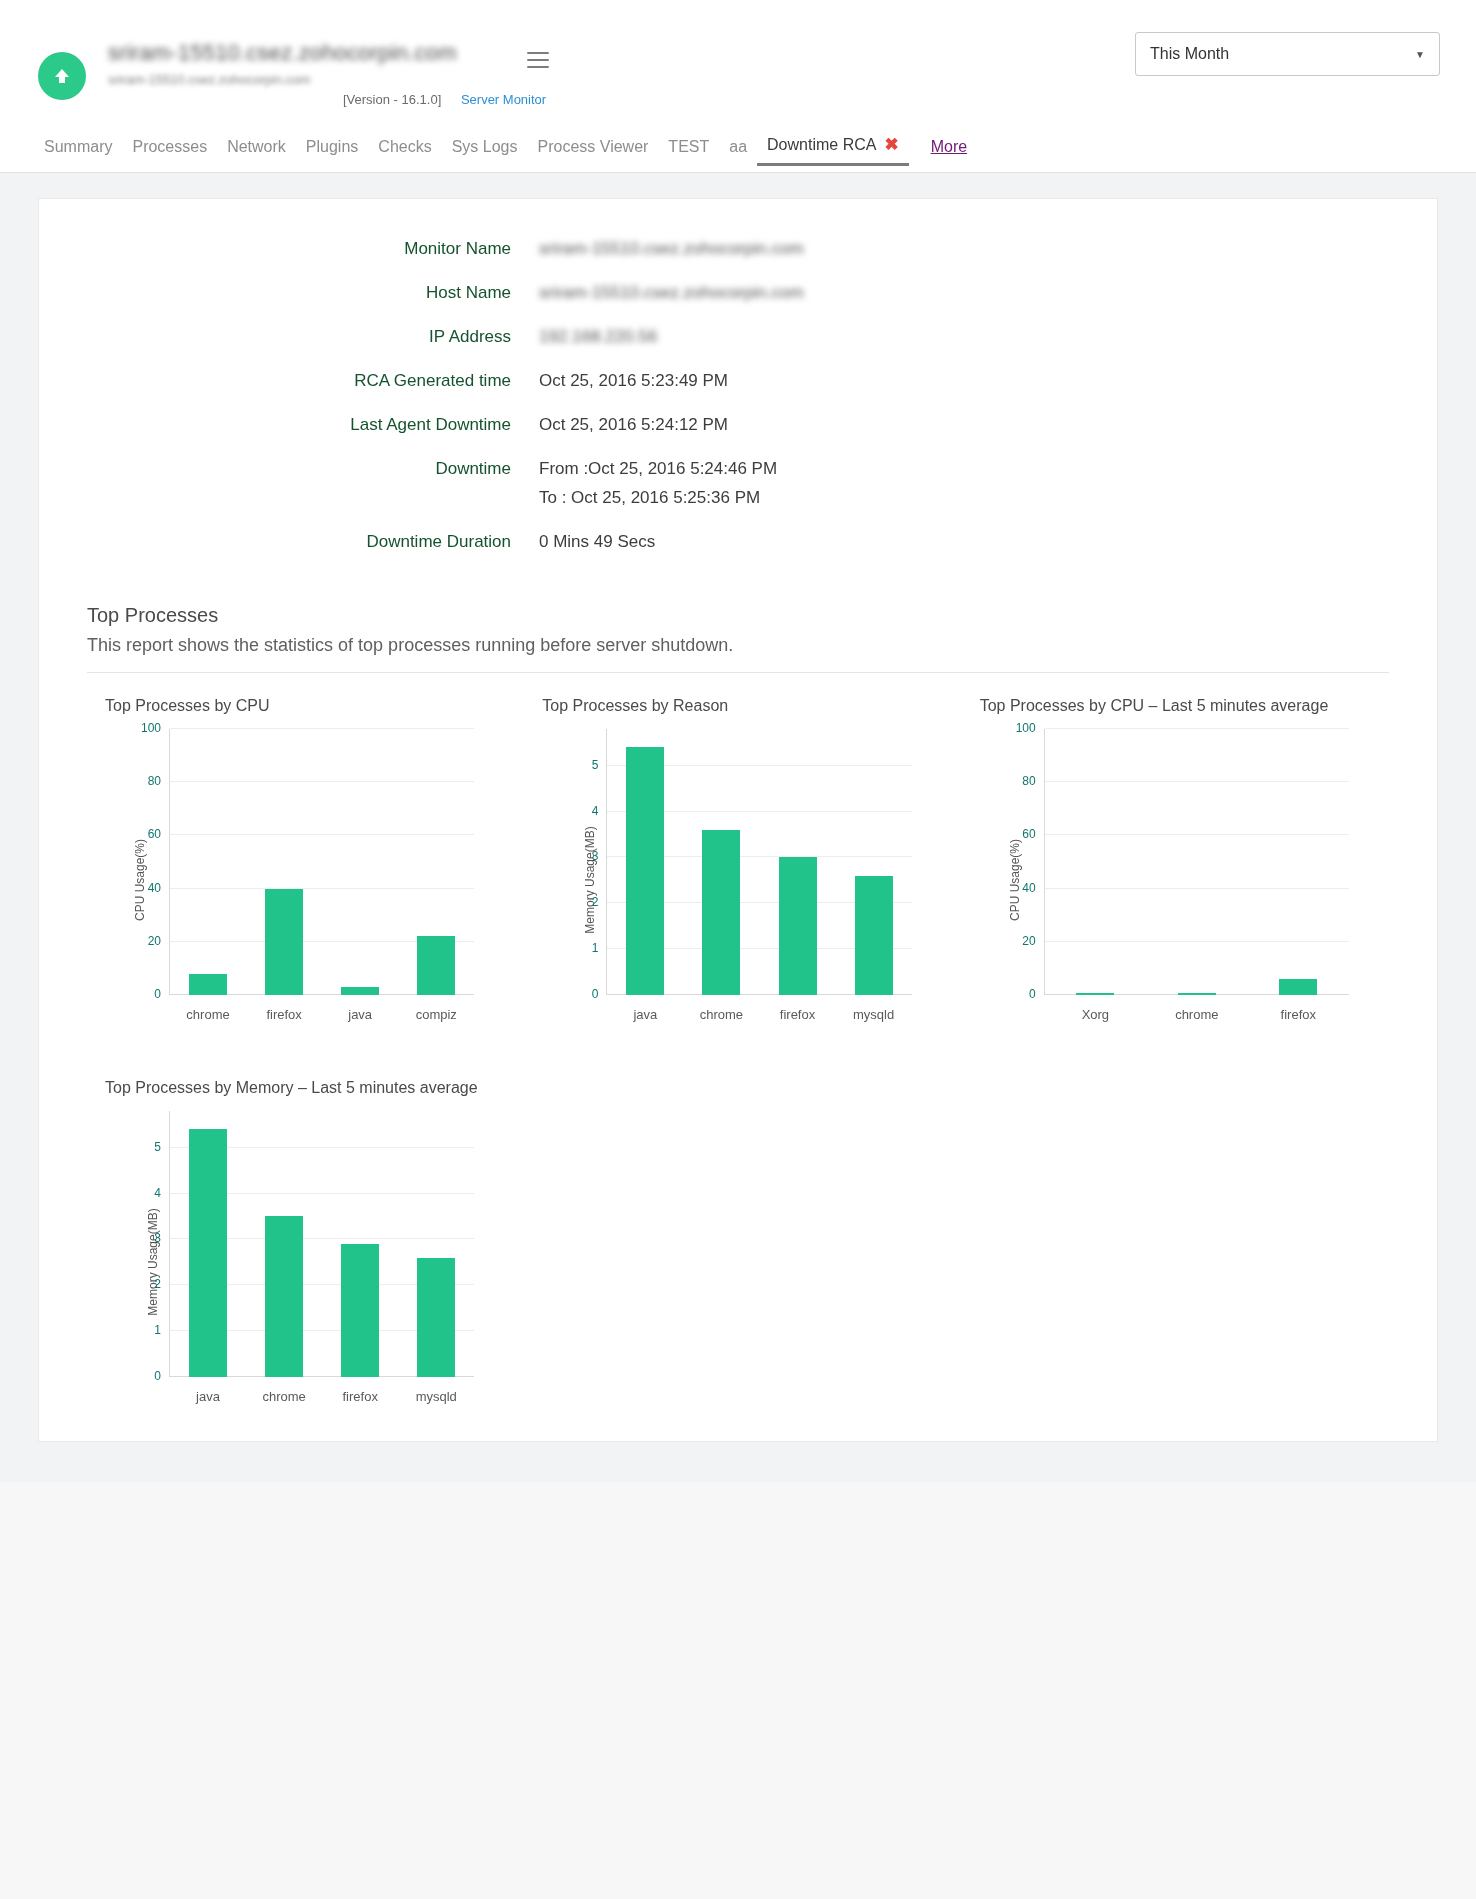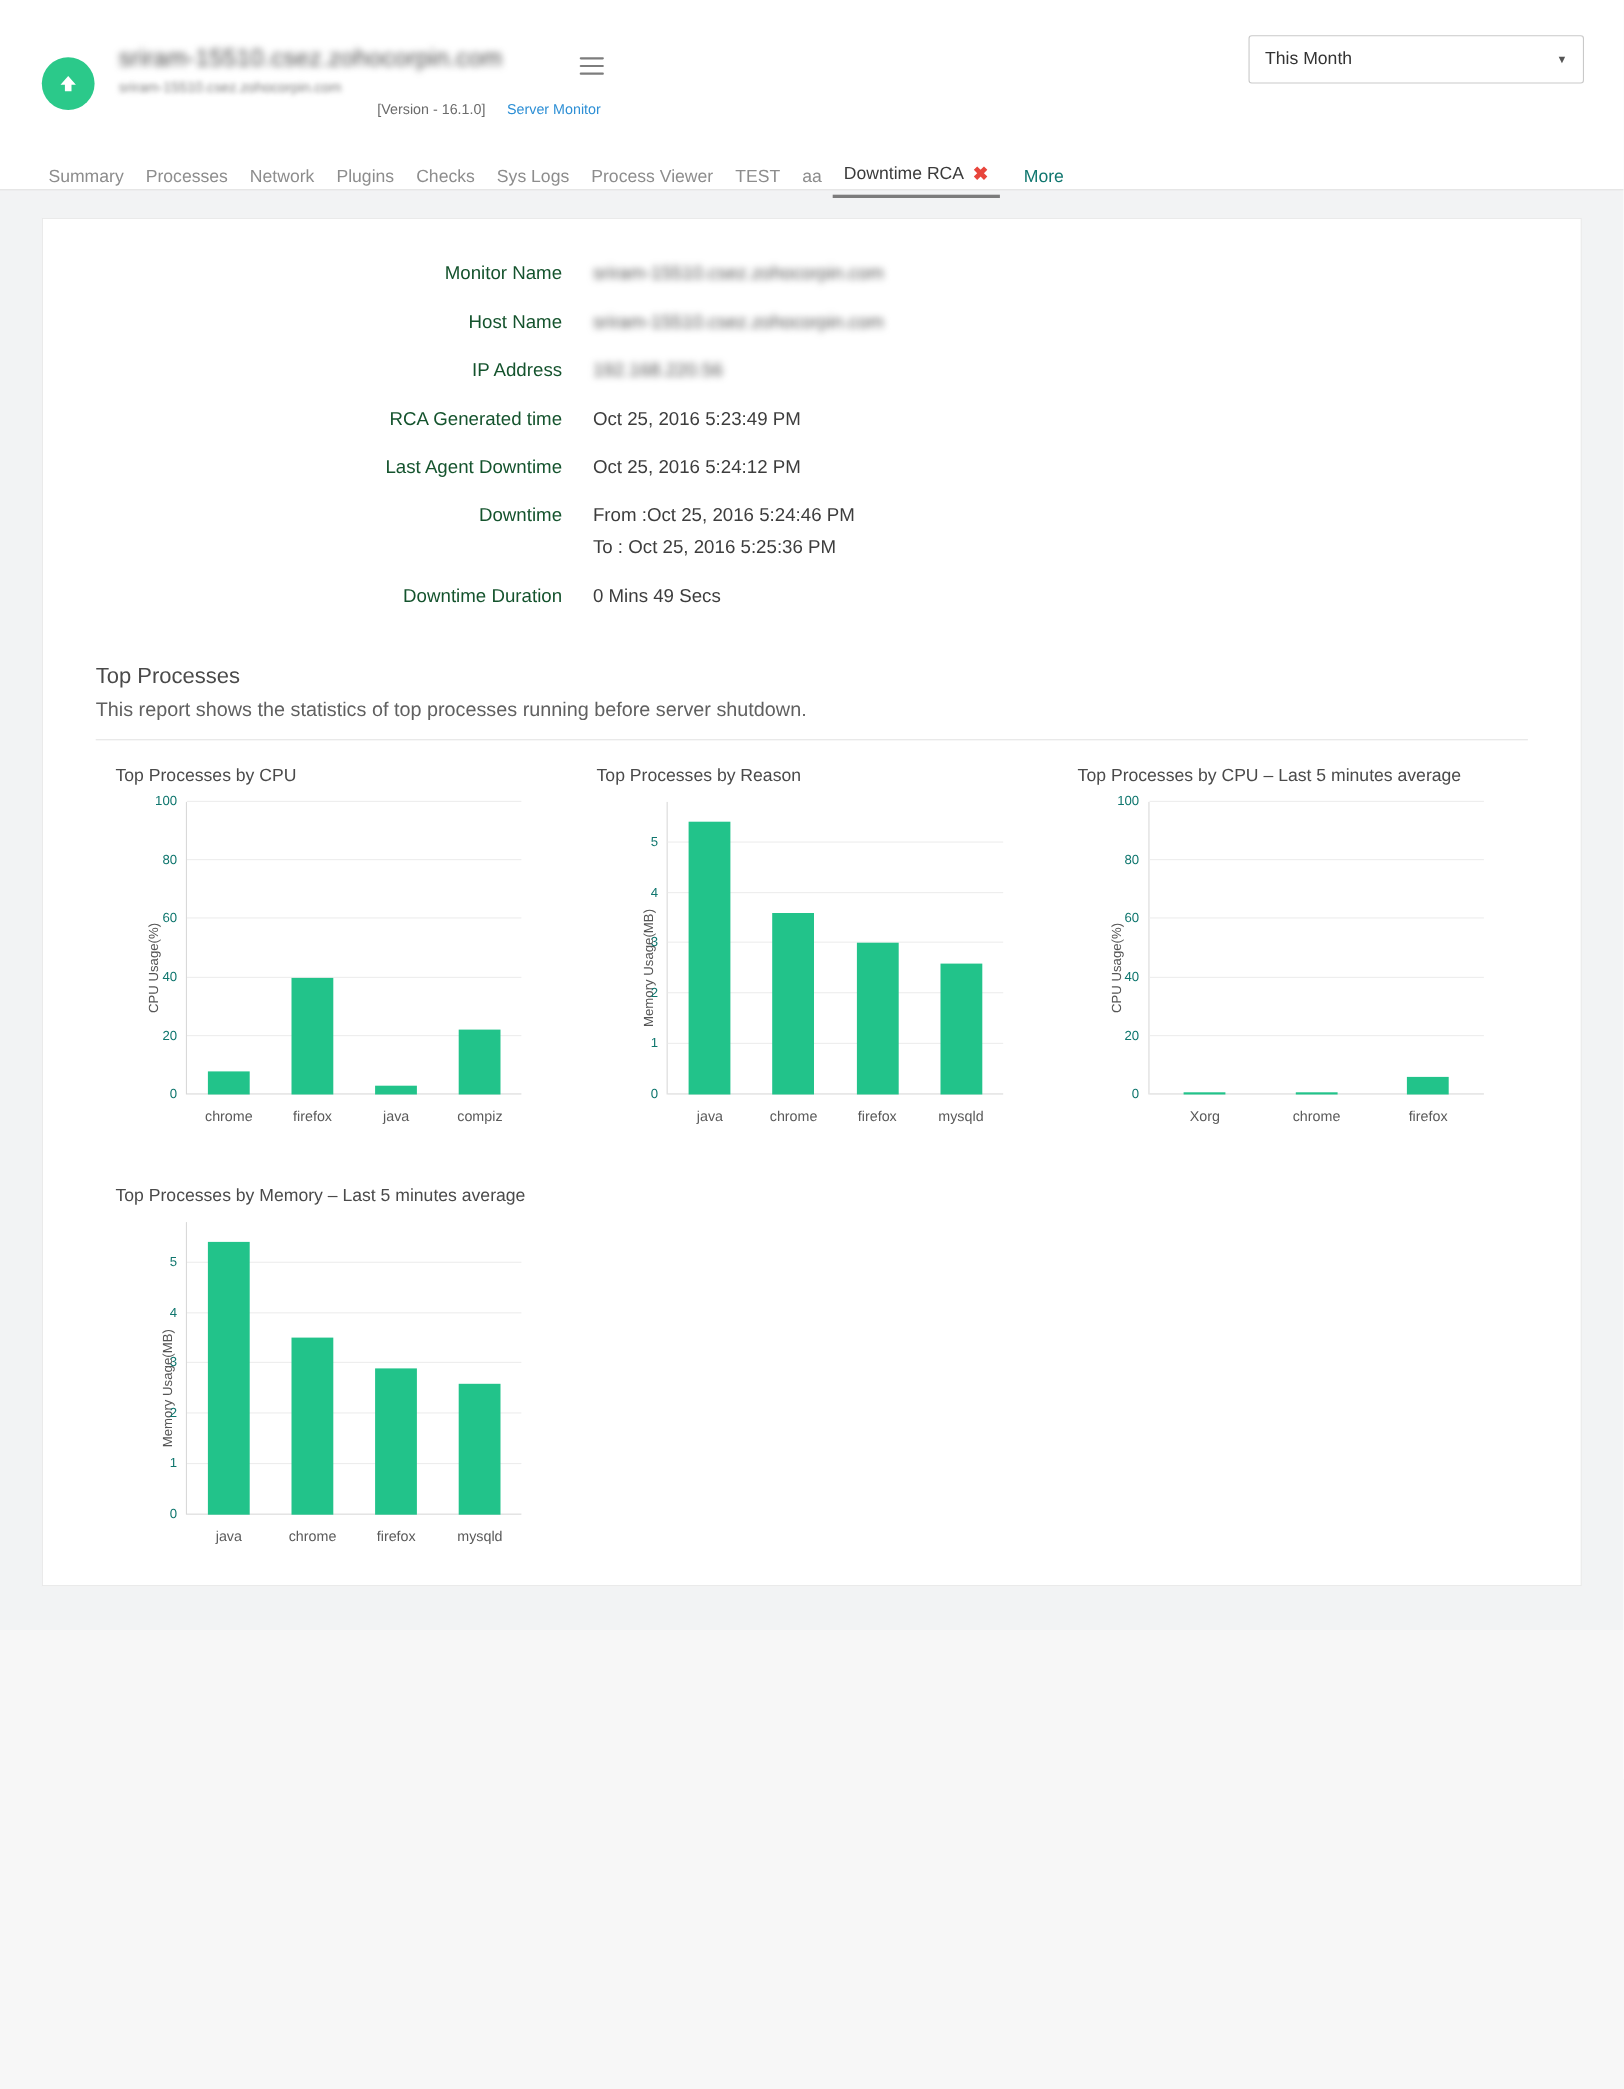--- a/index.html
+++ b/index.html
@@ -111,39 +111,39 @@
     top: 130px;
     display: flex;
     align-items: flex-end;
     font-size: 16px;
   }
   .tab {
     color: #8d8d8d;
     padding: 4px 10px 10px 10px;
     cursor: pointer;
     white-space: nowrap;
-    margin-top: 14px;
   }
   .tab.active {
     color: #3b3b3b;
     border-bottom: 3px solid #7c7c7c;
     display: flex;
     align-items: center;
     gap: 8px;
     padding-bottom: 8px;
   }
   .tab-close {
     color: #e8453c;
     font-size: 17px;
     font-weight: bold;
     cursor: pointer;
   }
   .tab.more {
-    color: #0f766e;
+    color: #701a75;
     padding-left: 22px;
+    text-decoration: underline;
   }
   .tabs-rule {
     position: absolute;
     left: 0; right: 0;
     top: 172px;
     height: 1px;
     background: #e2e2e2;
   }
   
   .content {

